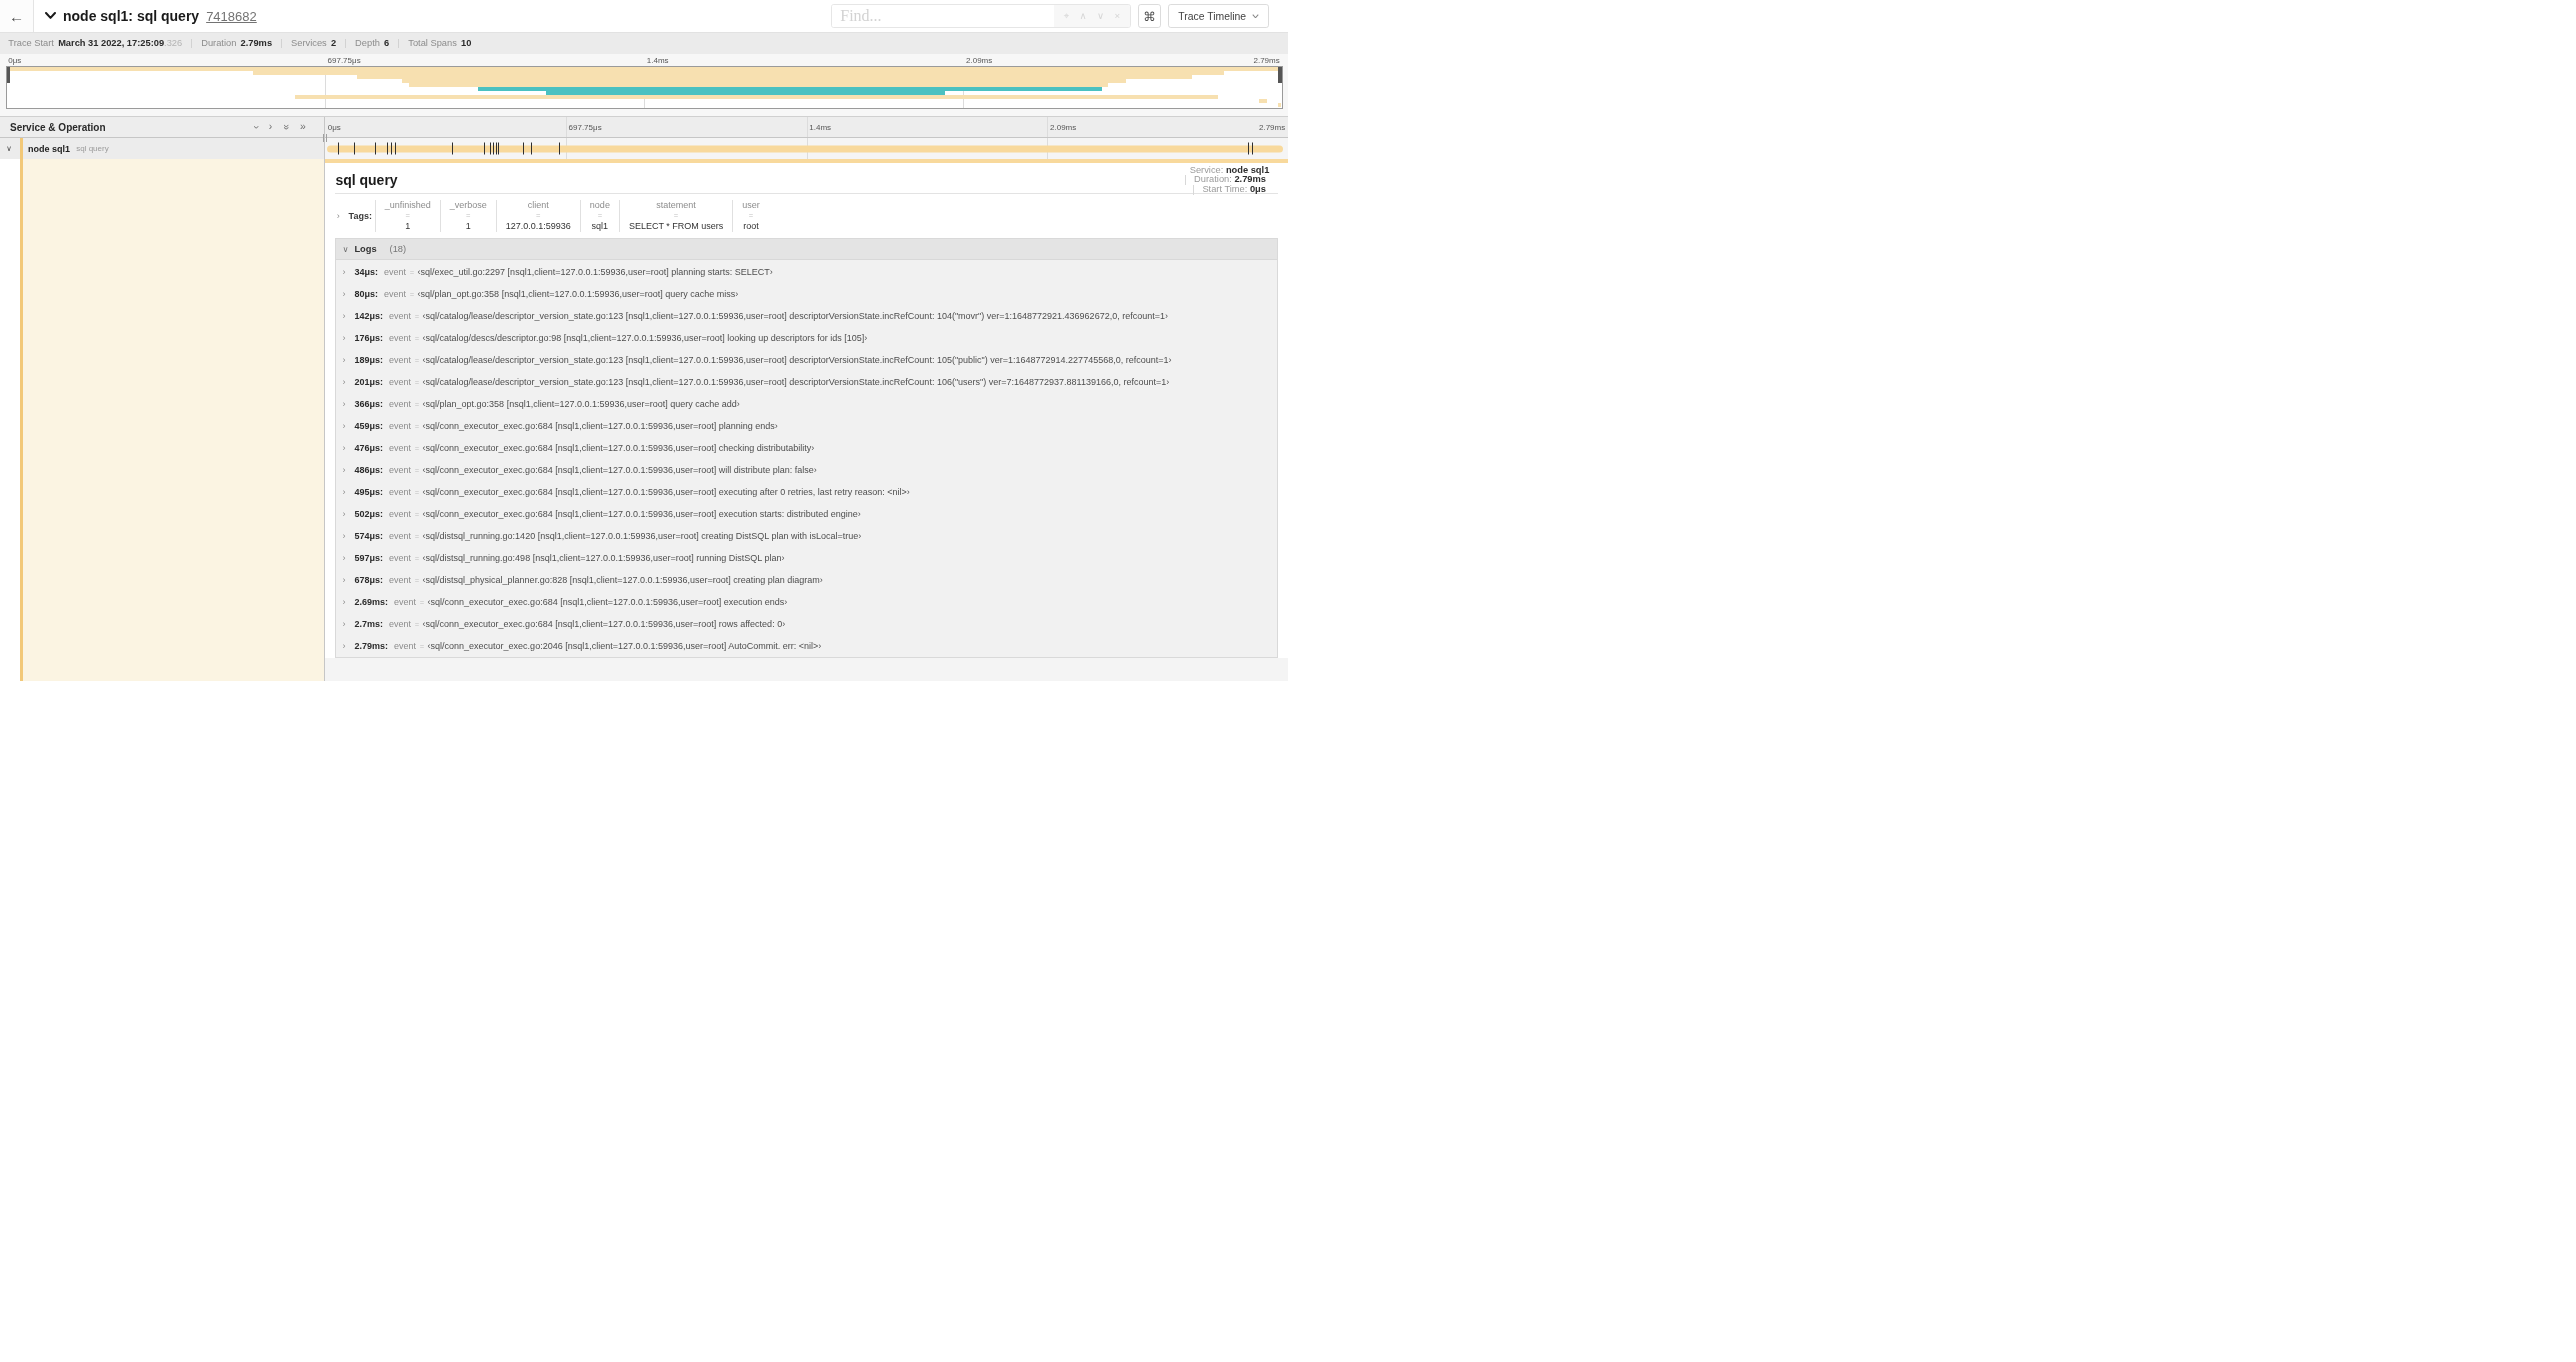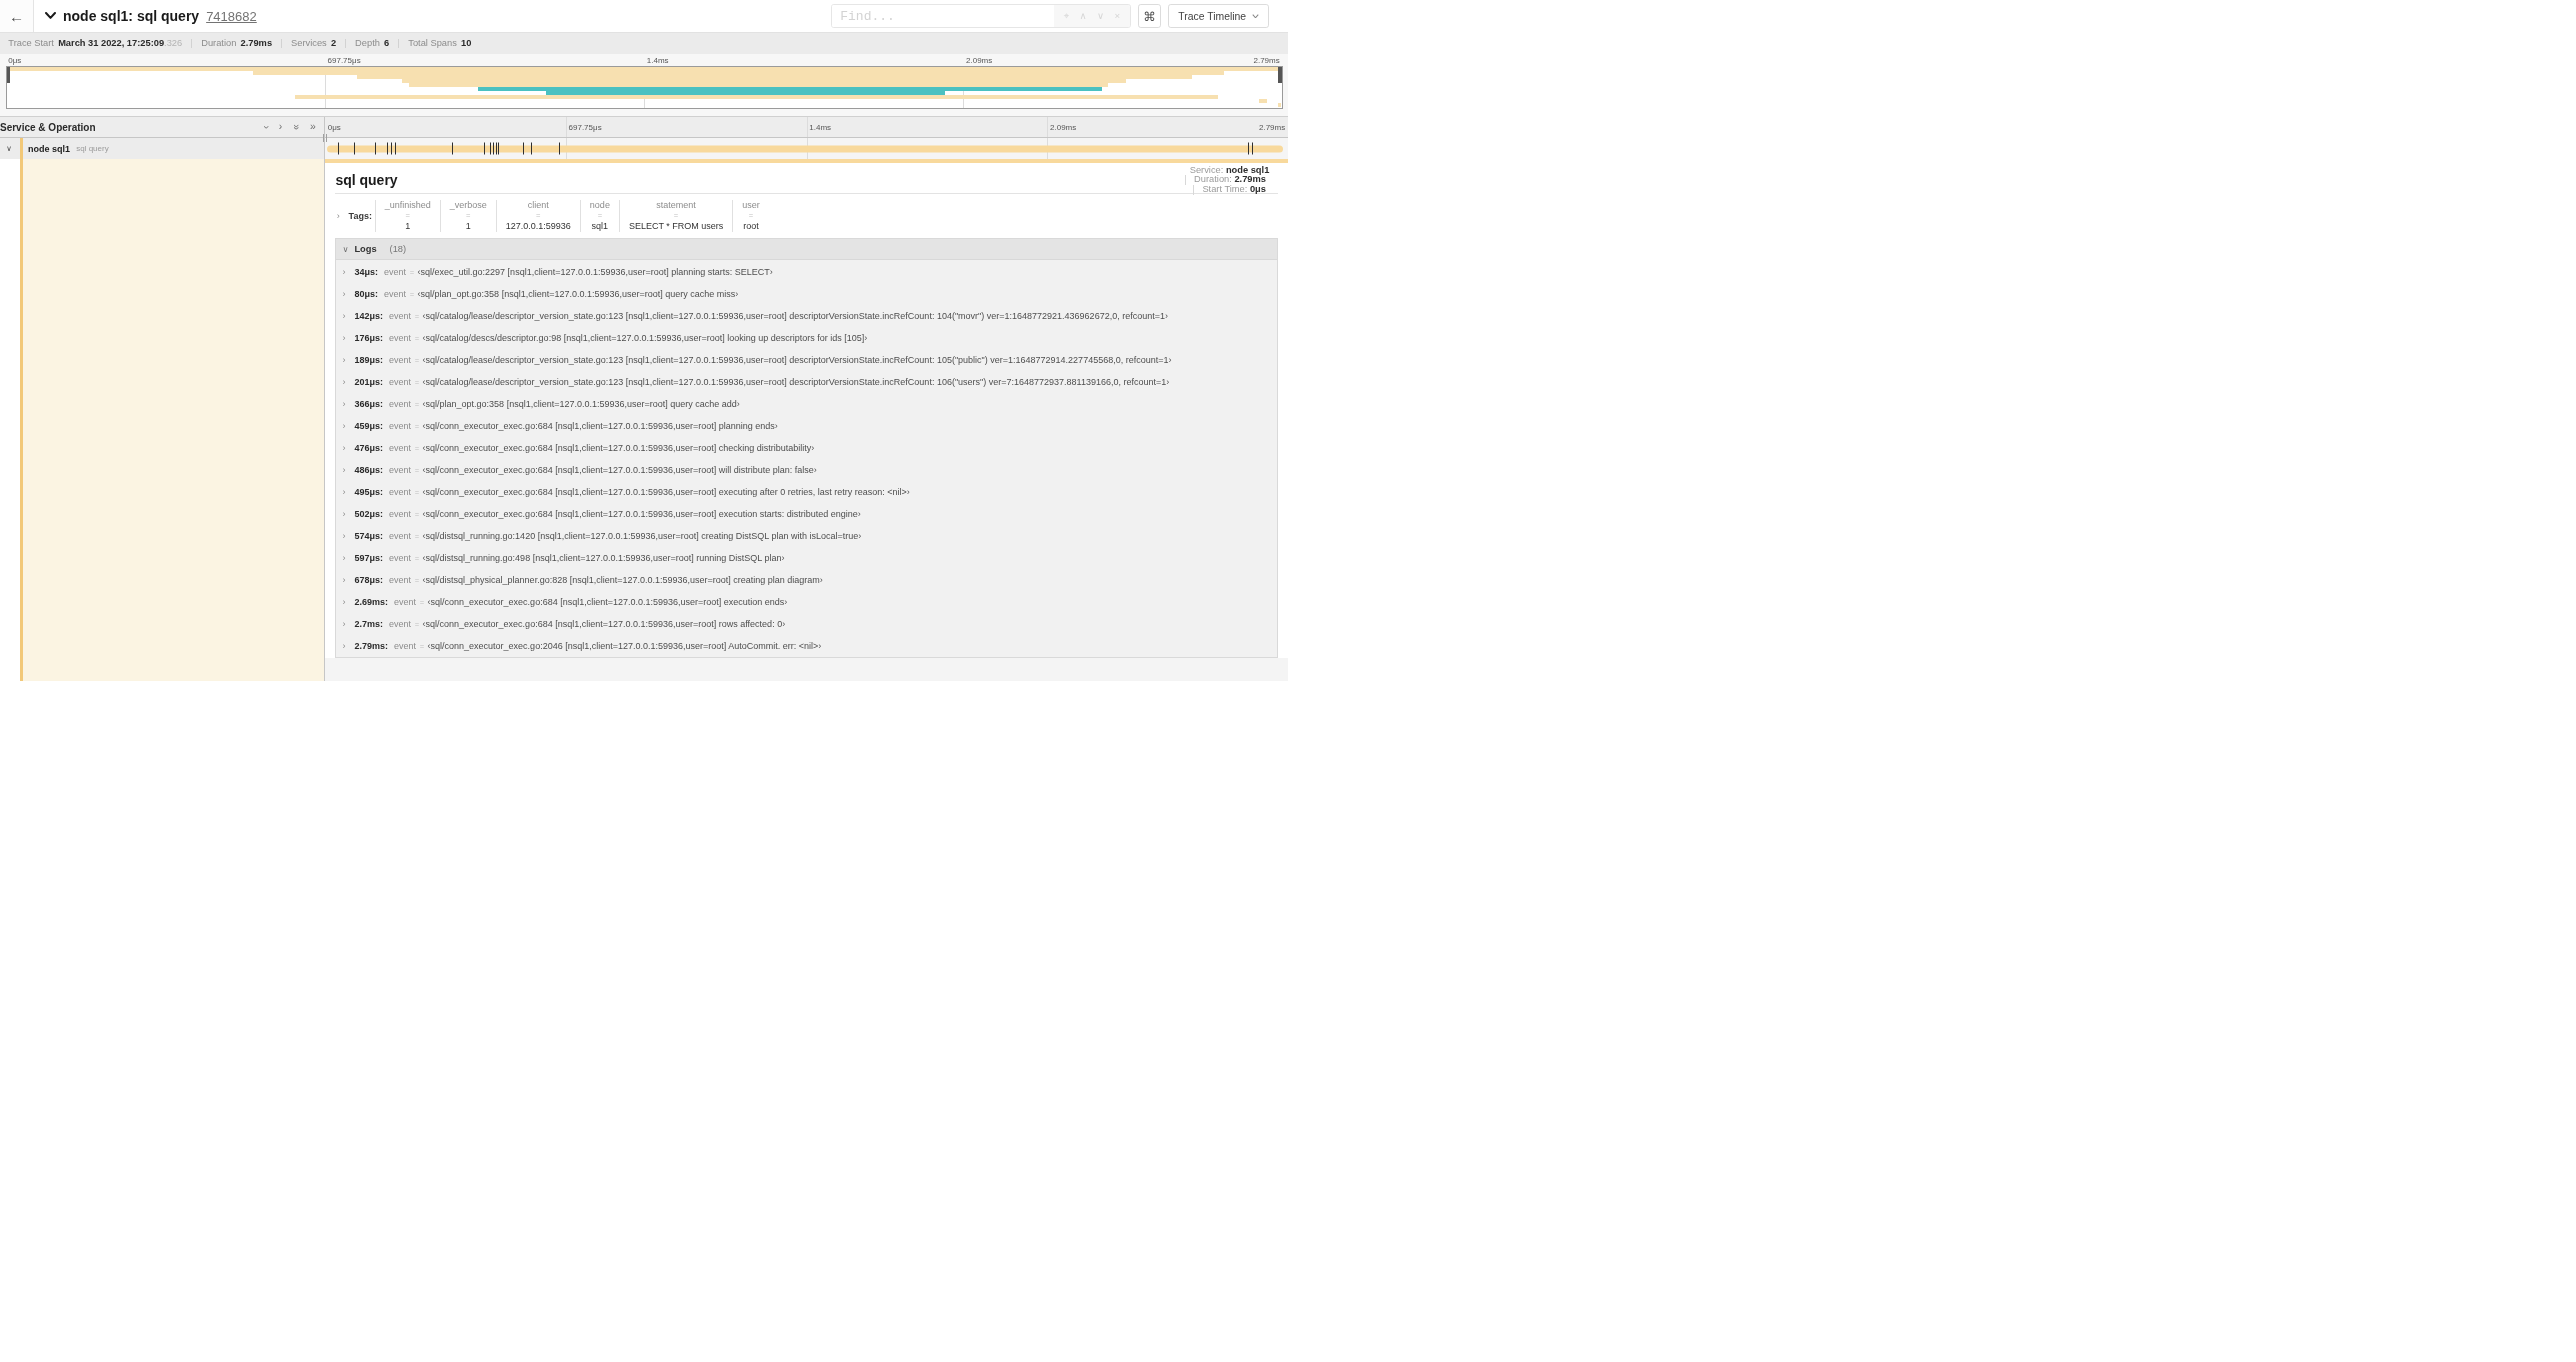--- a/index.html
+++ b/index.html
@@ -14,21 +14,21 @@
 
   
   .topbar { height: 33px; display: flex; align-items: stretch; background: #fff; border-bottom: 0.7px solid #e2e2e2; }
   .back-btn { width: 34px; display: flex; align-items: center; justify-content: center; border-right: 0.7px solid #e4e4e4; background: #fcfcfc; font-size: 15.2px; color: #444; cursor: pointer; }
   .title-group { display: flex; align-items: center; margin-left: 11px; gap: 7px; }
   .title-chev { display: flex; align-items: center; cursor: pointer; }
   .page-title { font-size: 14px; font-weight: bold; color: #1a1a1a; }
   .trace-id { font-size: 13px; color: #737373; text-decoration: underline; }
   .topbar-right { margin-left: auto; display: flex; align-items: center; gap: 7px; padding-right: 19.4px; }
   .find-group { display: flex; align-items: stretch; height: 23.5px; border: 0.7px solid #e6e6e6; border-radius: 2.8px; overflow: hidden; background: #fff; }
-  .find-input { width: 222px; border: none; outline: none; padding: 0 8.3px; font-size: 13px; font-family: Liberation Mono, monospace; color: #444; background: #fff; }
+  .find-input { width: 222px; border: none; outline: none; padding: 0 8.3px; font-size: 16px; font-family: Liberation Serif, serif; color: #444; background: #fff; }
   .find-input::placeholder { color: #d3d3d3; }
   .find-icons { display: flex; align-items: center; gap: 10.4px; padding: 0 9.7px; background: #f7f7f7; }
   .find-icons span { color: #d6d6d6; font-size: 9.7px; line-height: 1; cursor: default; }
   .kbd-btn { width: 23.5px; height: 23.5px; border: 0.7px solid #dcdcdc; border-radius: 2.8px; background: #fff; font-size: 12.5px; color: #4a4a4a; display: flex; align-items: center; justify-content: center; cursor: pointer; }
   .view-btn { height: 23.5px; border: 0.7px solid #dcdcdc; border-radius: 2.8px; background: #fff; font-size: 10.4px; color: #434343; display: flex; align-items: center; gap: 5.5px; padding: 0 9px; cursor: pointer; font-family: "Liberation Sans", sans-serif; }
 
   
   .info-bar { height: 21px; background: #ebebeb; display: flex; align-items: center; padding-left: 8.3px; font-size: 9.3px; }
   .info-item { display: flex; align-items: center; padding: 0 9px; border-left: 0.7px solid #d2d2d2; line-height: 9.7px; }
   .info-item:first-child { border-left: none; padding-left: 0; }
@@ -44,21 +44,21 @@
   .gridline { position: absolute; top: 0; bottom: 0; width: 0.7px; background: #dcdcdc; }
   .mm-rows { position: absolute; left: 0; right: 0; top: 0; bottom: 0; }
   .mm-row { position: relative; height: 4px; }
   .mm-bar { position: absolute; top: 0; bottom: 0; }
   .mm-handle { position: absolute; width: 3.5px; height: 15.2px; top: 0; background: #555; cursor: ew-resize; z-index: 3; }
   .mm-handle.left { left: 0; }
   .mm-handle.right { right: 0; }
 
   
   .tl-header { height: 22px; display: flex; background: #ededed; border-top: 0.7px solid #d0d0d0; border-bottom: 0.7px solid #c6c6c6; }
-  .tl-left { width: 325px; display: flex; align-items: center; padding: 0 0; border-right: 0.7px solid #c6c6c6; position: relative; }
+  .tl-left { width: 325px; display: flex; align-items: center; padding: 0 10px; border-right: 0.7px solid #c6c6c6; position: relative; }
   .tl-title { font-size: 10px; font-weight: bold; color: #2a2a2a; }
   .tl-icons { margin-left: auto; display: flex; gap: 11px; margin-right: 8.3px; }
   .tl-icons span { color: #6e6e6e; font-size: 10.4px; line-height: 1; cursor: pointer; display: inline-block; }
   .rot90 { transform: rotate(90deg); }
   .col-grip { position: absolute; right: -2.8px; top: 16.6px; width: 4.2px; height: 8.3px; border-left: 0.7px solid #9f9f9f; border-right: 0.7px solid #9f9f9f; z-index: 6; cursor: col-resize; }
   .ruler { flex: 1; position: relative; font-size: 8px; color: #565656; }
   .ruler .tick-label { top: 6.2px; }
 
   
   .span-row { height: 21px; display: flex; }

